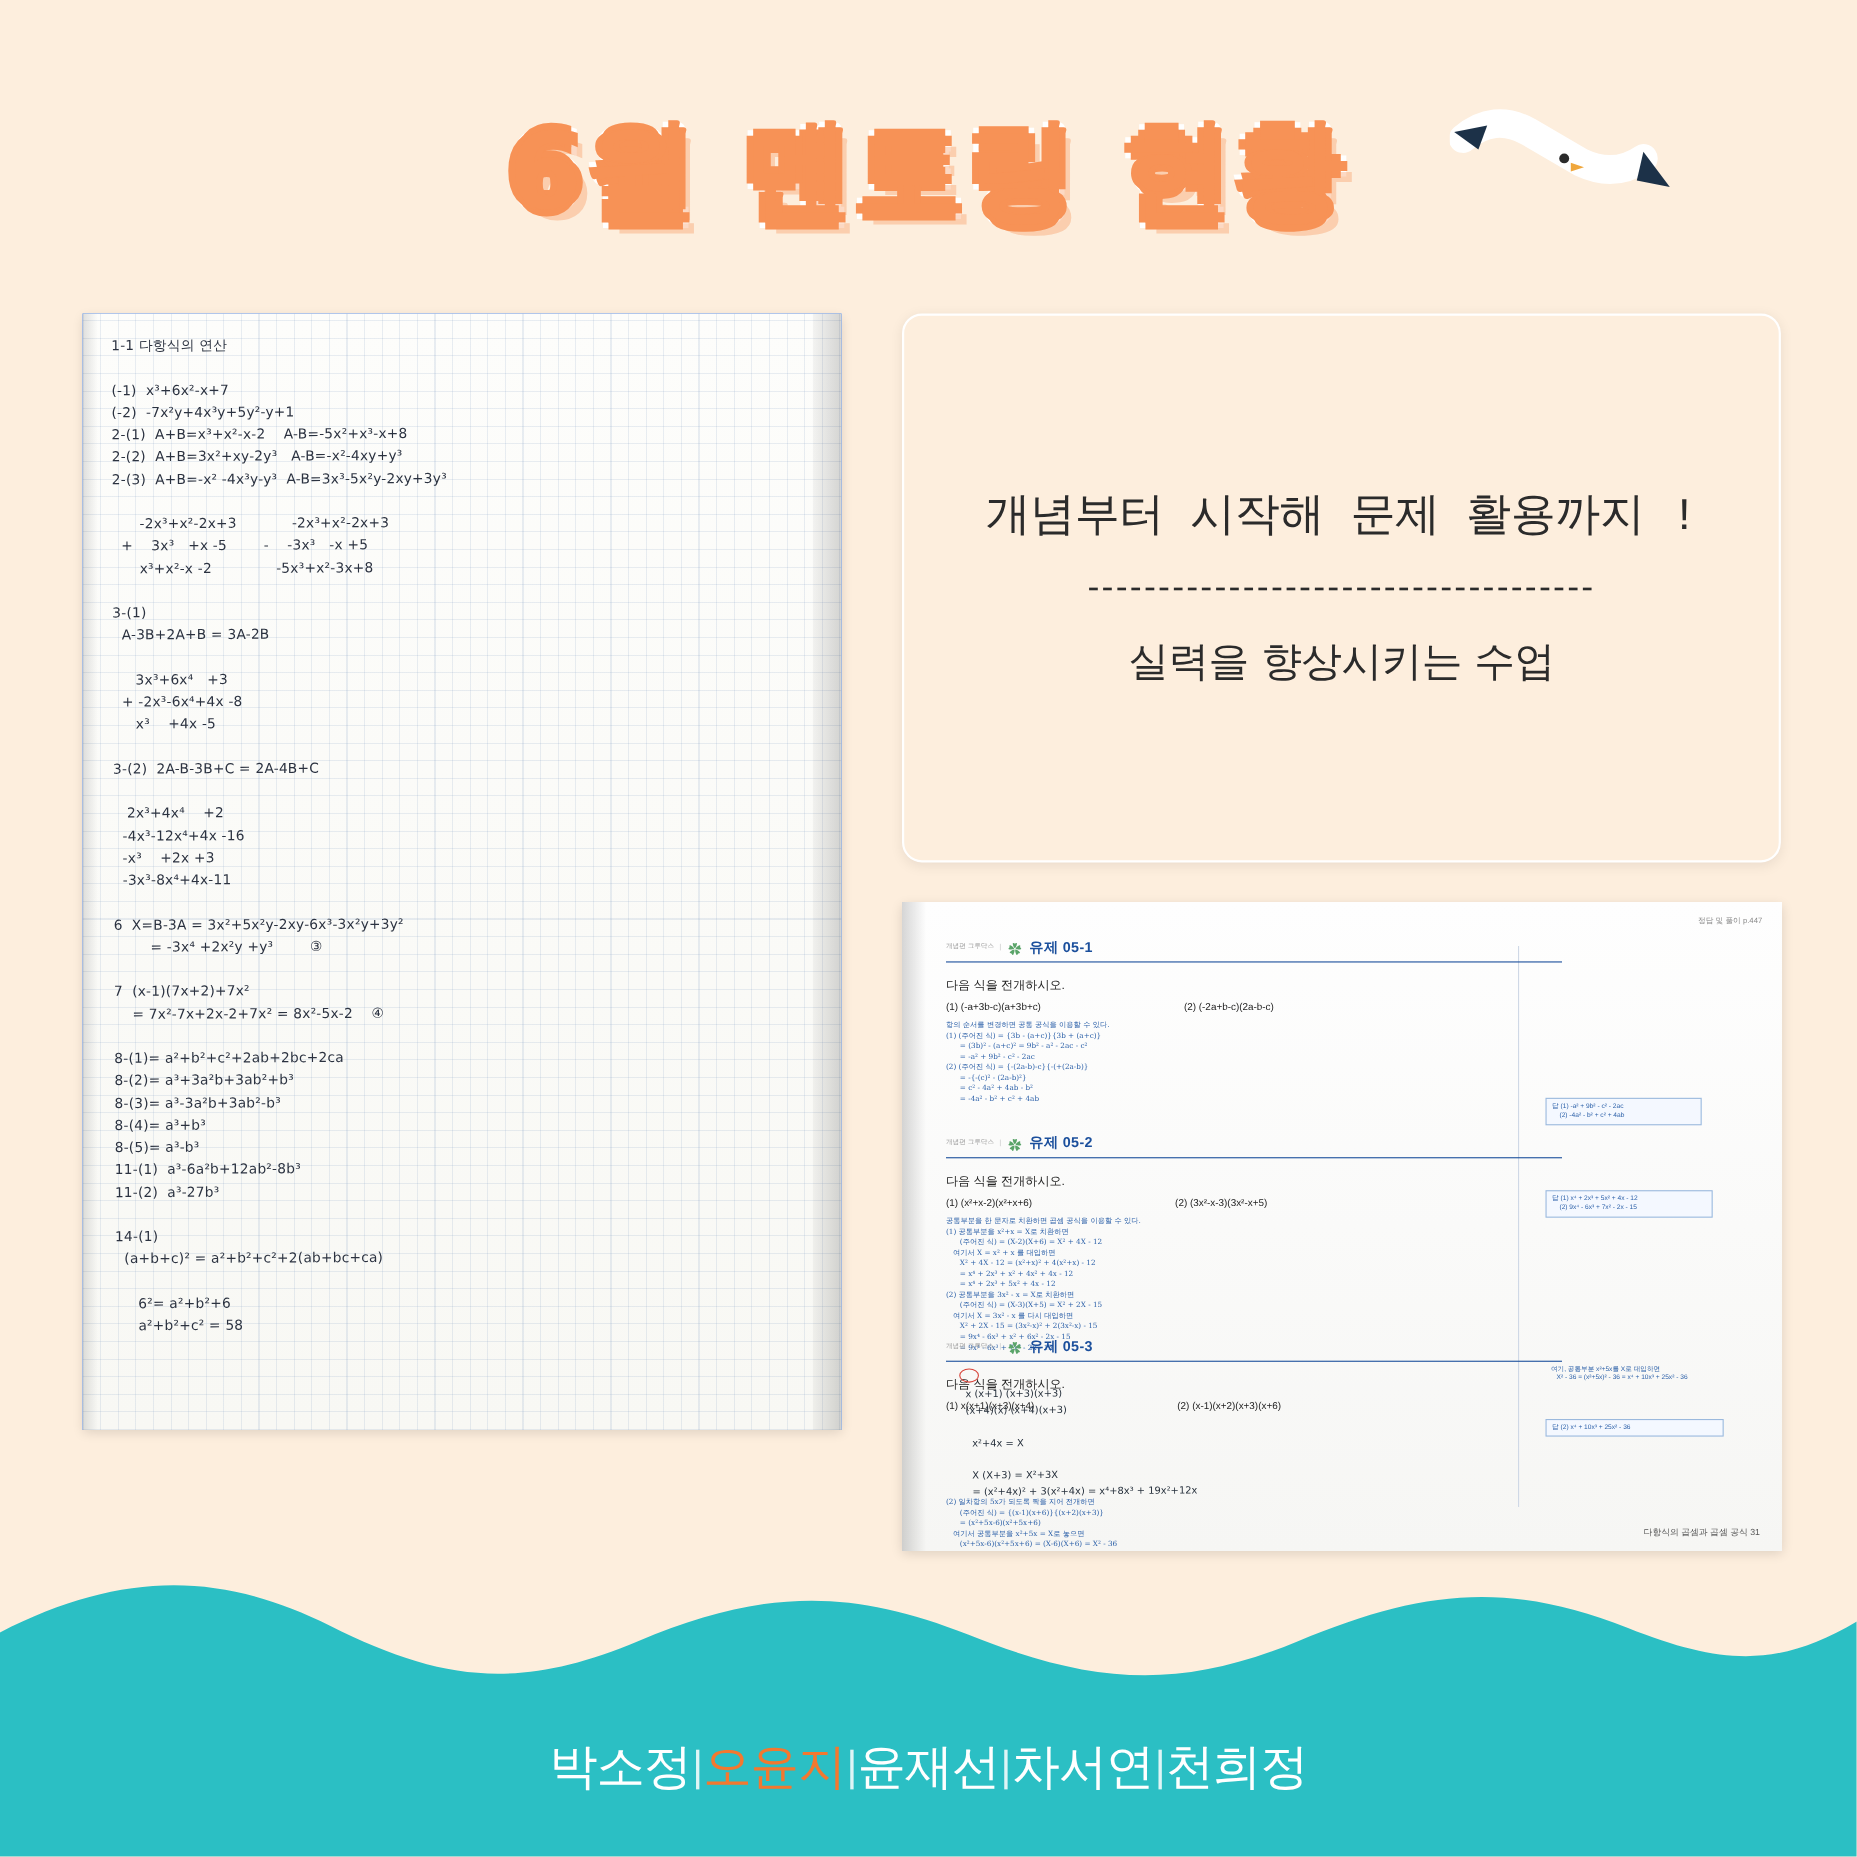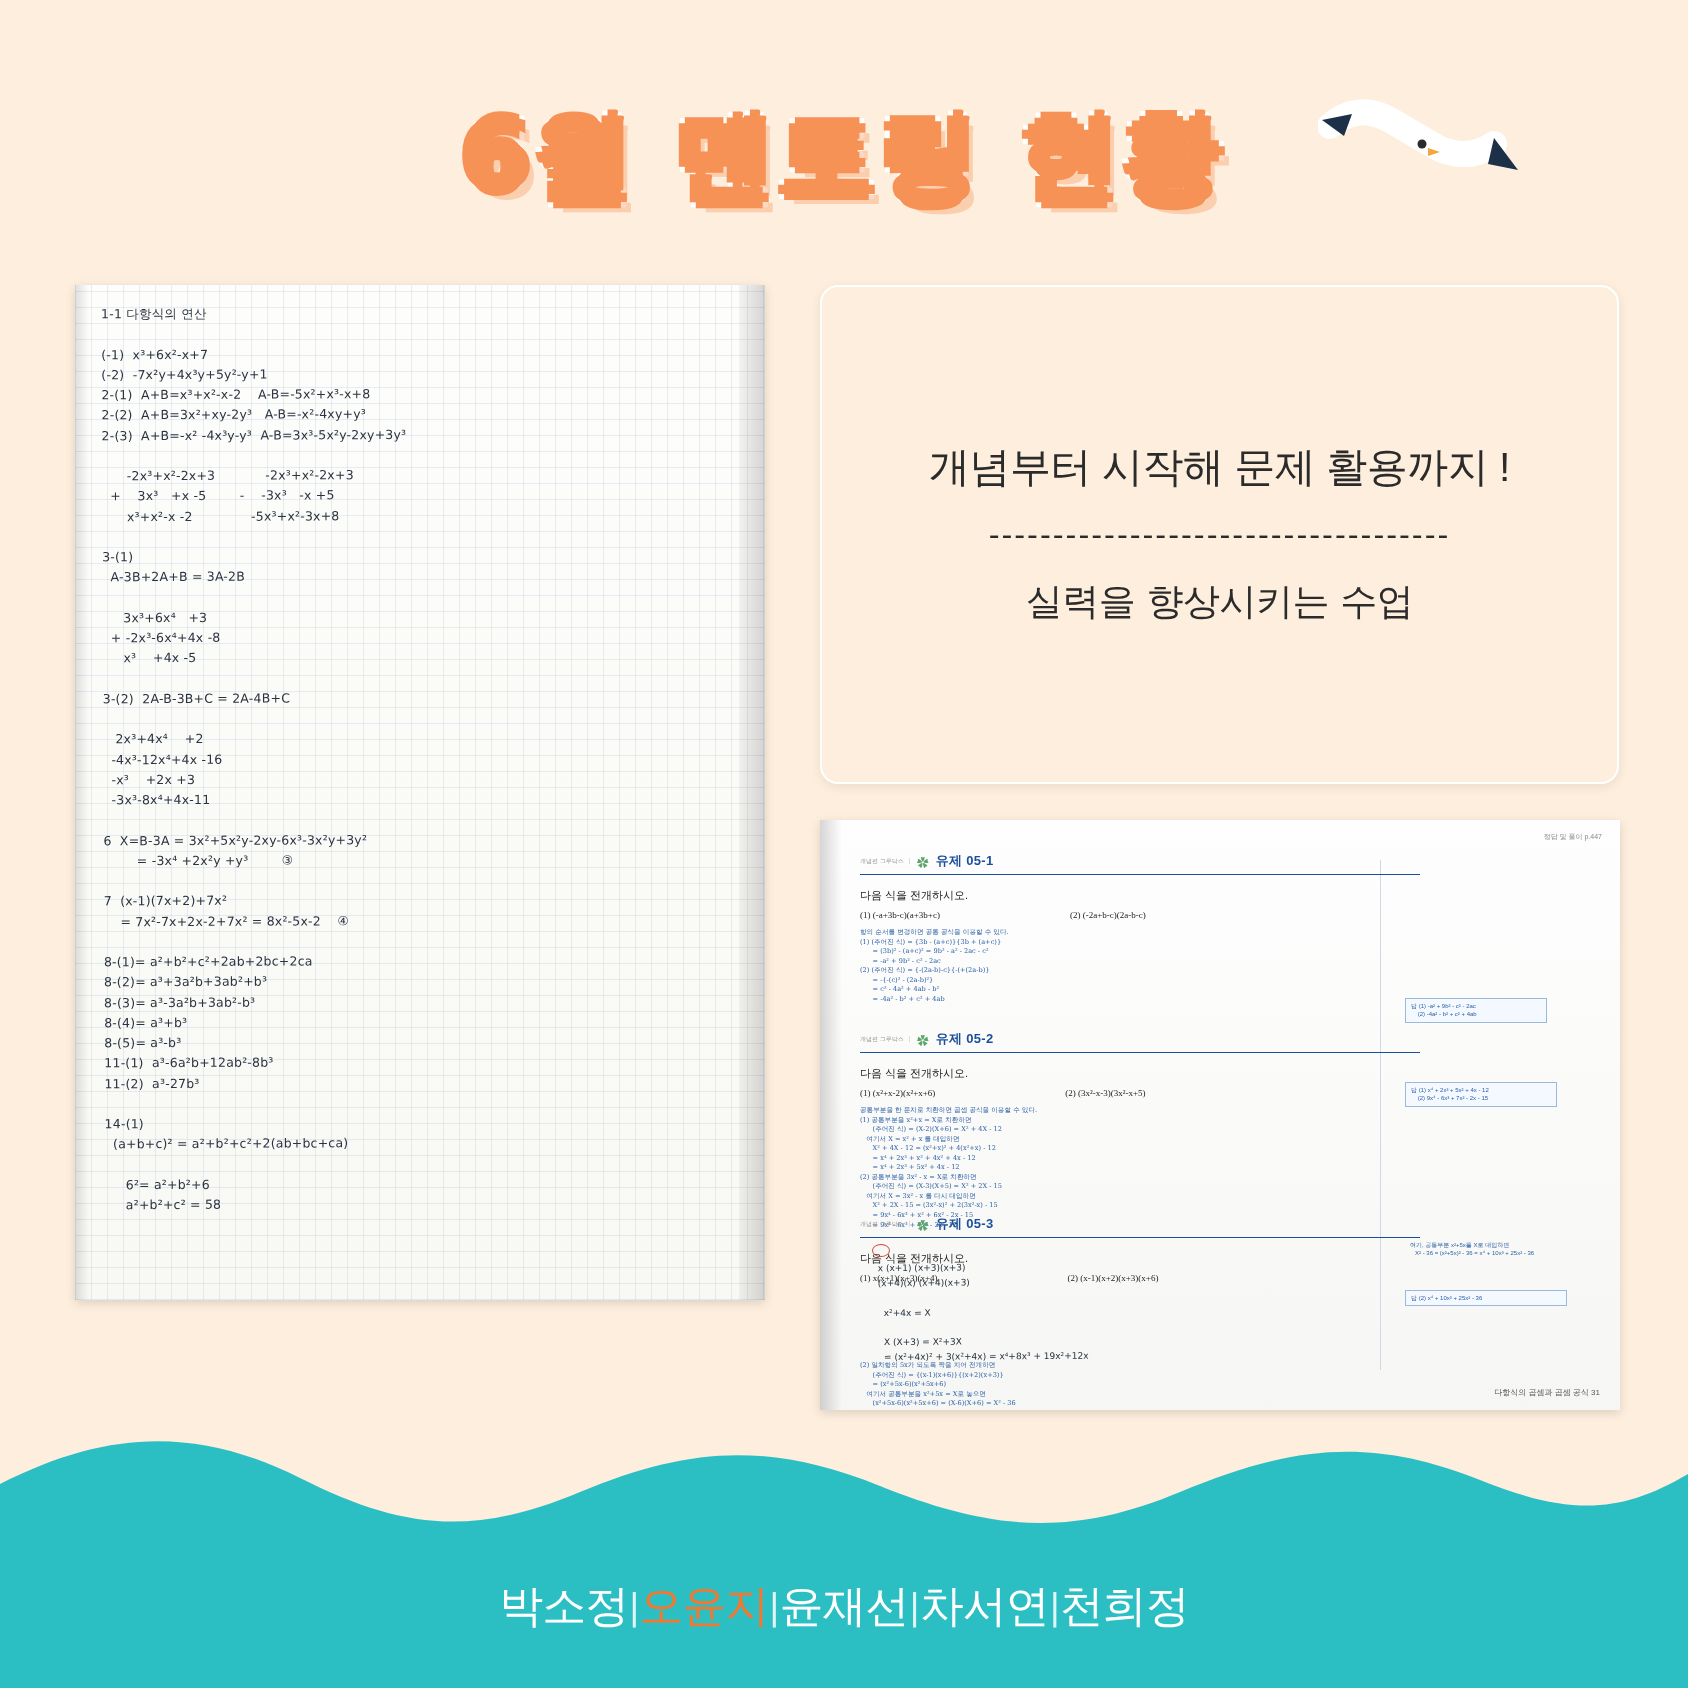--- a/index.html
+++ b/index.html
@@ -109,21 +109,21 @@
     display: flex;
     flex-direction: column;
     align-items: center;
     justify-content: center;
     gap: 22px;
     text-align: center;
   }
   .msg-line1 {
     font-size: 41px;
     color: #2b2b2b;
-    font-family: Liberation Sans, sans-serif;
+    font-family: Liberation Mono, monospace;
     letter-spacing: -0.5px;
   }
   .msg-divider {
     font-size: 30px;
     color: #2b2b2b;
     letter-spacing: 2px;
     font-family: "DejaVu Sans", sans-serif;
     overflow: hidden;
     white-space: nowrap;
     width: 690px;
@@ -202,21 +202,21 @@
     font-size: 11px;
     color: #222;
     margin-top: 13px;
   }
   .bk-items {
     display: flex;
     gap: 130px;
     margin-top: 7px;
     font-size: 9px;
     color: #222;
-    font-family: Liberation Serif, serif;
+    font-family: Liberation Sans, sans-serif;
   }
   .bk-sol {
     margin-top: 8px;
     font-size: 6.6px;
     color: #2a5fa8;
     line-height: 1.45;
     white-space: pre-wrap;
     font-family: "DejaVu Serif", serif;
   }
   .bk-answer {

